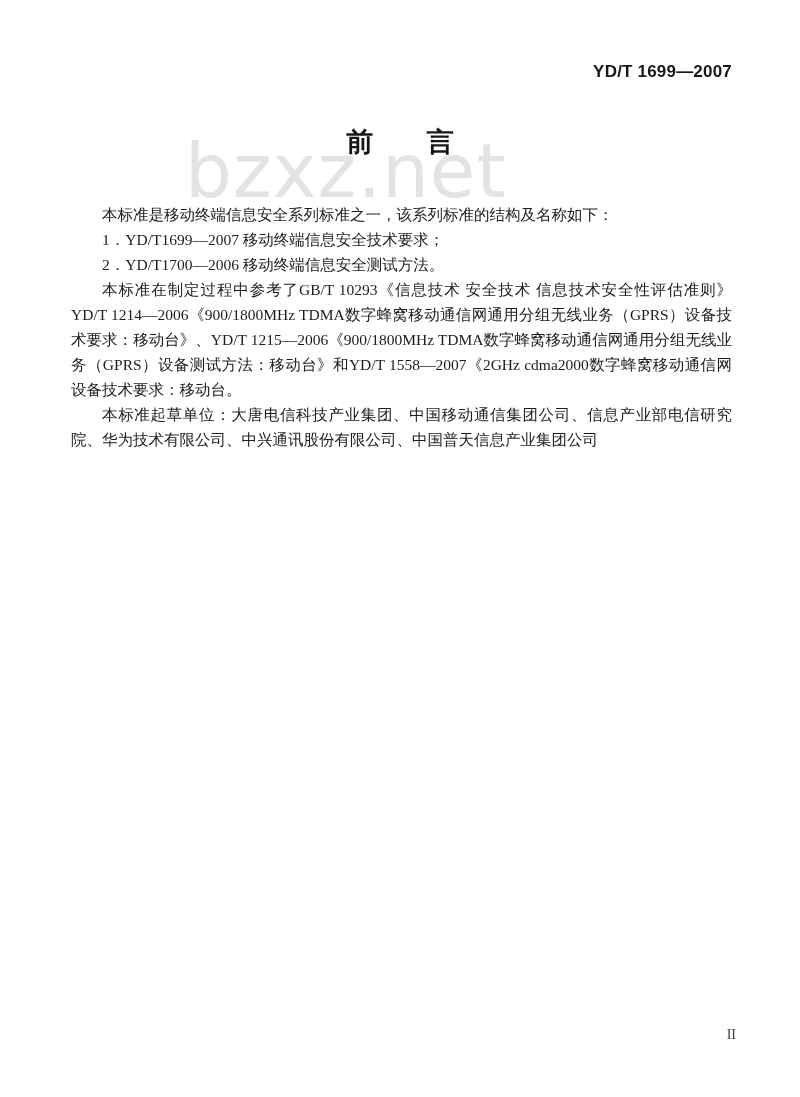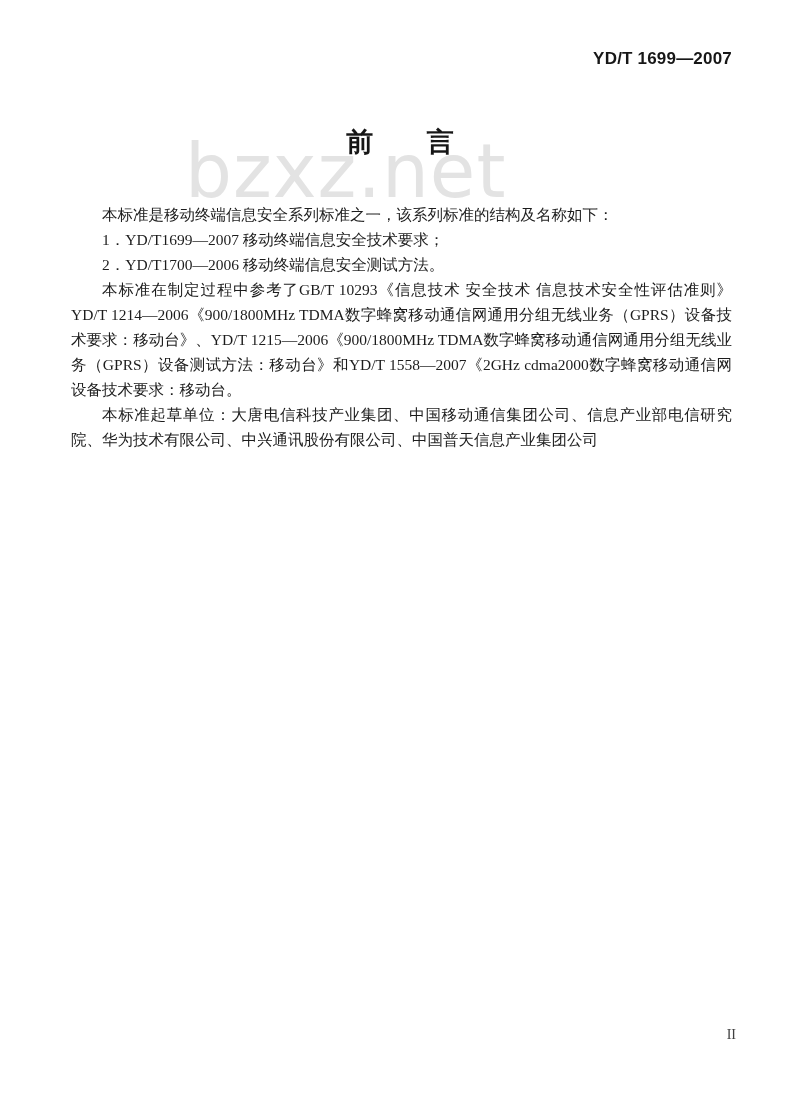--- a/index.html
+++ b/index.html
@@ -11,21 +11,21 @@
     position: relative;
     width: 800px;
     height: 1097px;
     background: #ffffff;
     overflow: hidden;
     font-family: "Liberation Serif", serif;
     color: #1f1f1f;
   }
   .doc-number {
     position: absolute;
-    top: 49px;
+    top: 62px;
     right: 68px;
     font-family: "Liberation Sans", sans-serif;
     font-weight: bold;
     font-size: 17px;
     letter-spacing: 0.2px;
     color: #171717;
     white-space: nowrap;
     z-index: 2;
   }
   .watermark {

